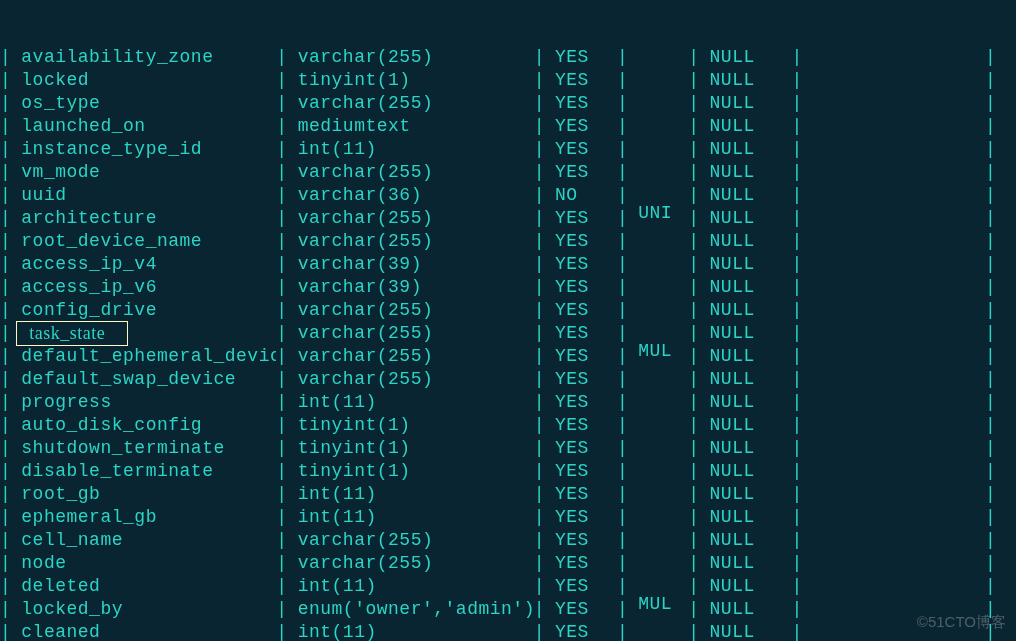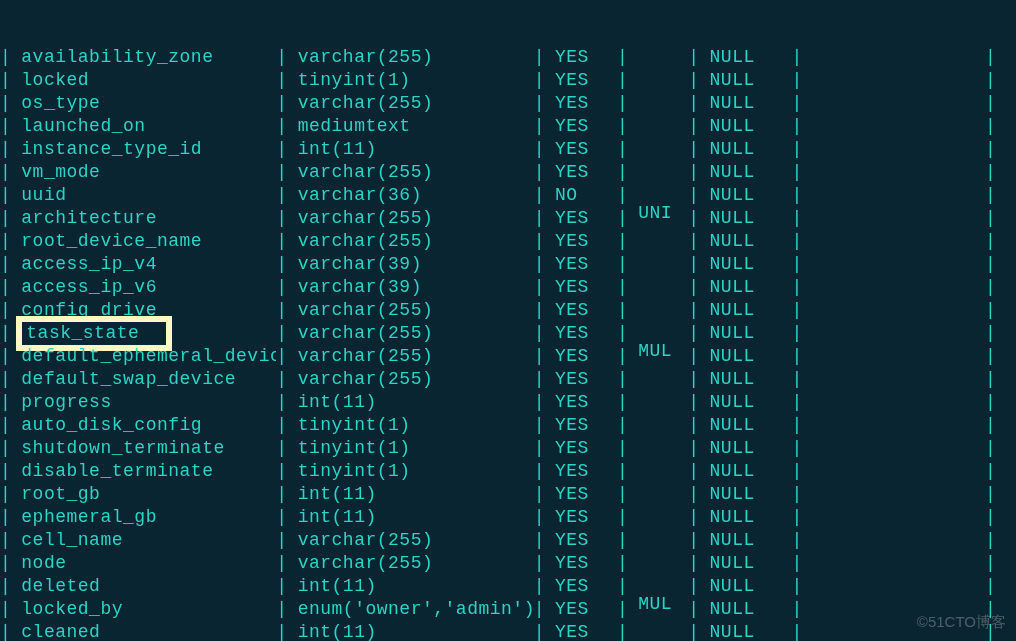--- a/index.html
+++ b/index.html
@@ -36,24 +36,25 @@
       overflow: hidden;
       white-space: pre;
     }
     .c-field { width: 265px; padding-left: 10px; }
     .c-type { width: 246px; padding-left: 10px; font-family: Liberation Mono, monospace; }
     .c-null { width: 72px; padding-left: 10px; font-family: Liberation Mono, monospace; }
     .c-key { width: 60px; padding-left: 10px; margin-top: 36px; }
     .c-default { width: 92px; padding-left: 10px; }
     .c-extra { width: 182px; padding-left: 10px; }
     .highlight {
-      border: 6px solid #fef9c3;
-      padding: 0 4px;
+      border: 1px solid #fef9c3;
+      padding: 0 12px;
       display: inline-block;
       margin-left: -5px;
+      font-family: Liberation Serif, serif;
     }
     .watermark {
       position: absolute;
       bottom: 8px;
       right: 10px;
       color: rgba(200, 200, 200, 0.35);
       font-size: 15px;
       font-family: sans-serif;
     }
   </style>

